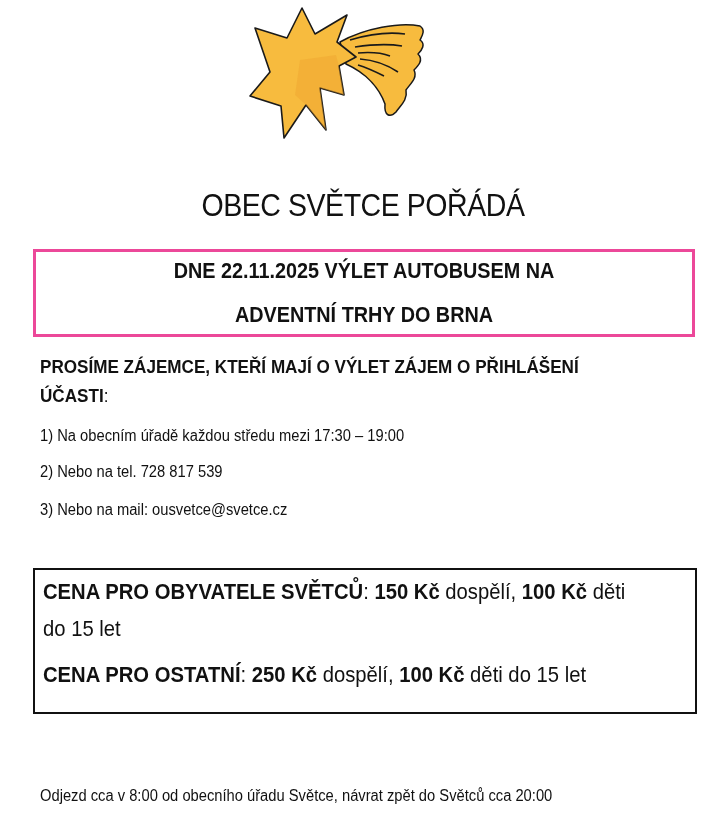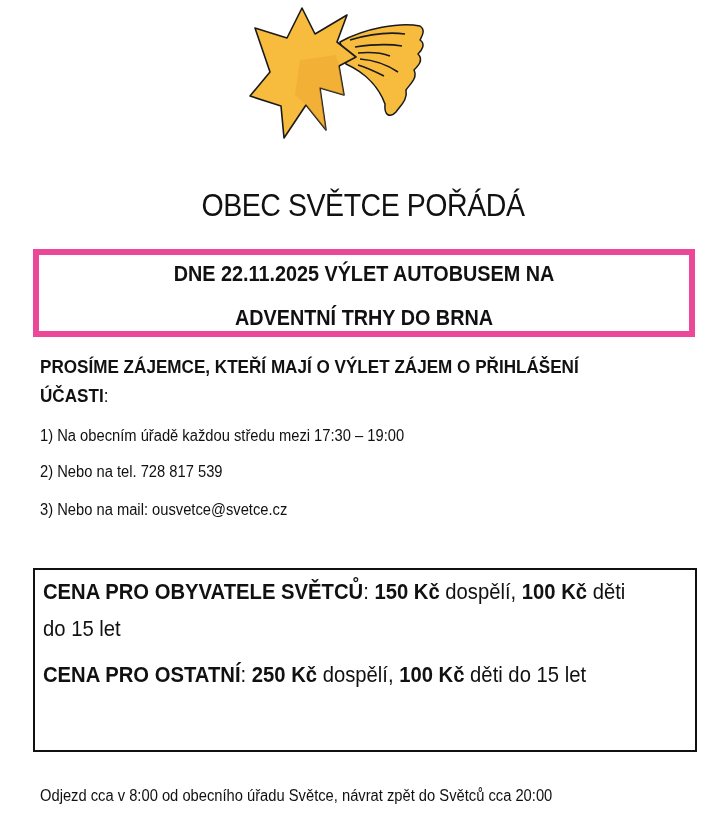--- a/index.html
+++ b/index.html
@@ -2,32 +2,32 @@
 <html><head>
   <meta charset="utf-8">
   <style>
     html, body { margin: 0; padding: 0; background: #ffffff; }
     body { width: 726px; height: 833px; position: relative; overflow: hidden;
            font-family: "Liberation Sans", sans-serif; color: #111; }
     .star-wrap { position: absolute; left: 240px; top: 0px; width: 190px; height: 145px; }
     .title { position: absolute; left: 0; top: 188px; width: 726px; text-align: center;
              font-size: 31px; letter-spacing: -0.5px; color: #111; transform: scaleX(0.92); }
     .box1 { position: absolute; left: 33px; top: 249px; width: 662px; height: 88px;
-            border: 6px solid #ec4899; box-sizing: border-box; }
+            border: 3px solid #ec4899; box-sizing: border-box; }
     .box1 .line { position: absolute; left: 0; width: 100%; text-align: center;
                   font-weight: bold; font-size: 22px; transform: scaleX(0.9); }
     .box1 .l1 { top: 6px; }
     .box1 .l2 { top: 50px; }
     .prosime { position: absolute; left: 40px; top: 352px; width: 640px; font-weight: bold;
                font-size: 19px; line-height: 29px; transform-origin: left top; transform: scaleX(0.9); }
     .prosime .colon { font-weight: normal; }
     .item { position: absolute; left: 40px; font-size: 16px; transform-origin: left top;
             transform: scaleX(0.92); white-space: nowrap; }
     .i1 { top: 427px; } .i2 { top: 463px; } .i3 { top: 501px; }
-    .box2 { position: absolute; left: 33px; top: 568px; width: 664px; height: 184px;
+    .box2 { position: absolute; left: 33px; top: 568px; width: 664px; height: 146px;
             border: 2px solid #111; box-sizing: border-box; }
     .box2 .para { position: absolute; left: 8px; width: 650px; font-size: 22px; line-height: 37px;
                   transform-origin: left top; transform: scaleX(0.92); }
     .box2 .p1 { top: 3px; } .box2 .p2 { top: 86px; }
     .b { font-weight: bold; }
     .footer { position: absolute; left: 40px; top: 787px; font-size: 16px; white-space: nowrap;
               transform-origin: left top; transform: scaleX(0.92); }
   </style>
 </head>
 <body>

